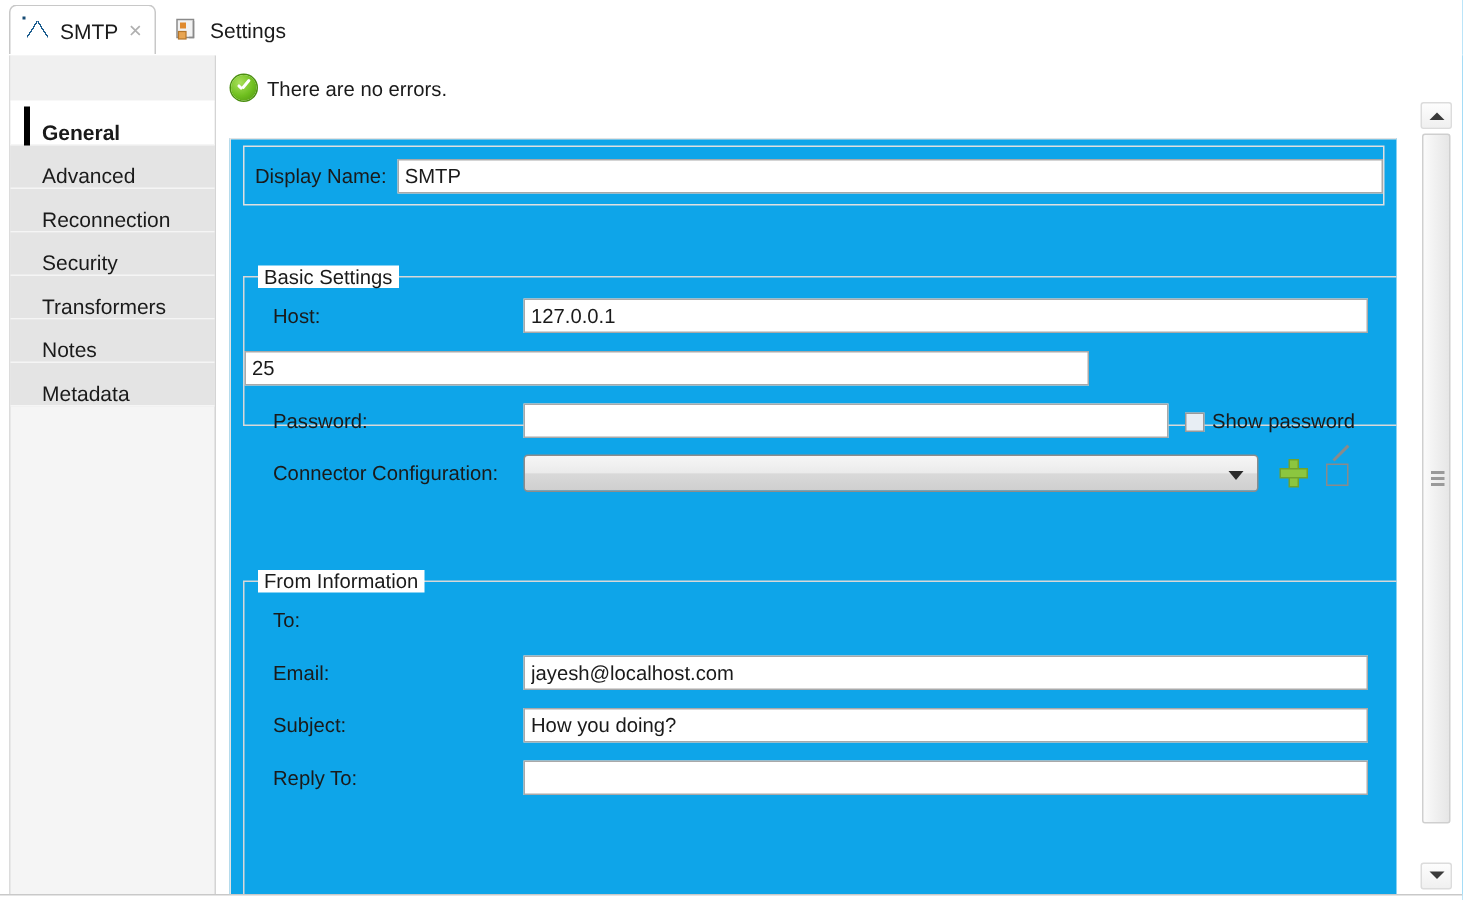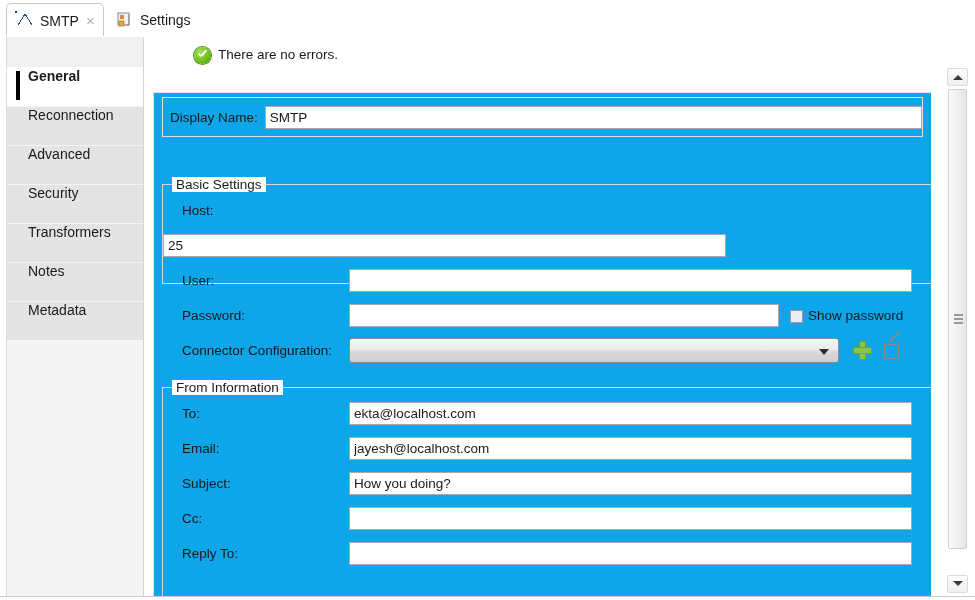--- a/index.html
+++ b/index.html
@@ -119,23 +119,23 @@
     box-sizing: border-box;
   }
   .sidebar-topgap {
     height: 31px;
     background: #f0f0f0;
     border-bottom: 1px solid #ffffff;
     box-sizing: border-box;
   }
   .nav-item {
     position: relative;
-    height: 39px;
+    height: 29px;
     display: flex;
-    align-items: flex-start;
+    align-items: flex-end;
     padding-left: 21px;
     box-sizing: border-box;
     background: #e4e4e4;
     border-bottom: 1px solid #f5f5f5;
     font-size: 14px;
     color: #1a1a1a;
     cursor: default;
   }
   .nav-item.selected {
     background: #ffffff;
@@ -158,23 +158,22 @@
     position: absolute;
     left: 145px; top: 37px;
     width: 786px; height: 563px;
     background: #ffffff;
     overflow: hidden;
   }
   .status-row {
     position: absolute;
     left: 9px; top: 10px;
     display: flex;
-    align-items: flex-start;
+    align-items: flex-end;
     height: 20px;
-    margin-left: 40px;
   }
   .ok-icon {
     width: 17px; height: 17px;
     border-radius: 50%;
     background: radial-gradient(circle at 35% 30%, #a9e05a 0%, #6fbf1f 55%, #4e9310 100%);
     box-shadow: 0 0 0 1px #4b8f10;
     position: relative;
     margin-right: 7px;
     flex: 0 0 auto;
   }
@@ -450,24 +449,24 @@
   </div>
   <div class="tabbar-underline"></div>
 
   <div class="sidebar">
     <div class="sidebar-topgap"></div>
 
     <div class="nav-item selected">
       <span>General</span>
     </div>
     <div class="nav-item">
+      <span>Advanced</span>
+    </div>
+    <div class="nav-item">
       <span>Reconnection</span>
-    </div>
-    <div class="nav-item">
-      <span>Advanced</span>
     </div>
     <div class="nav-item">
       <span>Security</span>
     </div>
     <div class="nav-item">
       <span>Transformers</span>
     </div>
     <div class="nav-item">
       <span>Notes</span>
     </div>
@@ -490,30 +489,27 @@
         <span class="lbl">Display Name:</span>
         <input class="txt" type="text" value="SMTP" style="">
       </div>
 
       <div class="group" id="group-basic">
         <span class="group-title">Basic Settings</span>
         <div class="form-rows">
 
           <div class="frow">
             <span class="lbl">Host:</span>
+            <input class="txt" type="text" value="127.0.0.1" style="">
           </div>
 
           <div class="frow">
             <input class="txt" type="text" value="25" style="">
           </div>
 
-          <div class="frow">
-            <span class="lbl">User:</span>
-            <input class="txt" type="text" value="" style="">
-          </div>
 
           <div class="frow pw-row">
             <span class="lbl">Password:</span>
             <input class="txt" type="text" value="" style="">
             <span class="chk-wrap">
               <span class="chk"></span>
               <span>Show password</span>
             </span>
           </div>
 
@@ -531,37 +527,32 @@
 
         </div>
       </div>
 
       <div class="group" id="group-email">
         <span class="group-title">From Information</span>
         <div class="form-rows">
 
           <div class="frow">
             <span class="lbl">To:</span>
-            <input class="txt" type="text" value="ekta@localhost.com" style="">
           </div>
 
           <div class="frow">
             <span class="lbl">Email:</span>
             <input class="txt" type="text" value="jayesh@localhost.com" style="">
           </div>
 
           <div class="frow">
             <span class="lbl">Subject:</span>
             <input class="txt" type="text" value="How you doing?" style="">
           </div>
 
-          <div class="frow">
-            <span class="lbl">Cc:</span>
-            <input class="txt" type="text" value="" style="">
-          </div>
 
 
           <div class="frow">
             <span class="lbl">Reply To:</span>
             <input class="txt" type="text" value="" style="">
           </div>
 
         </div>
       </div>
 

